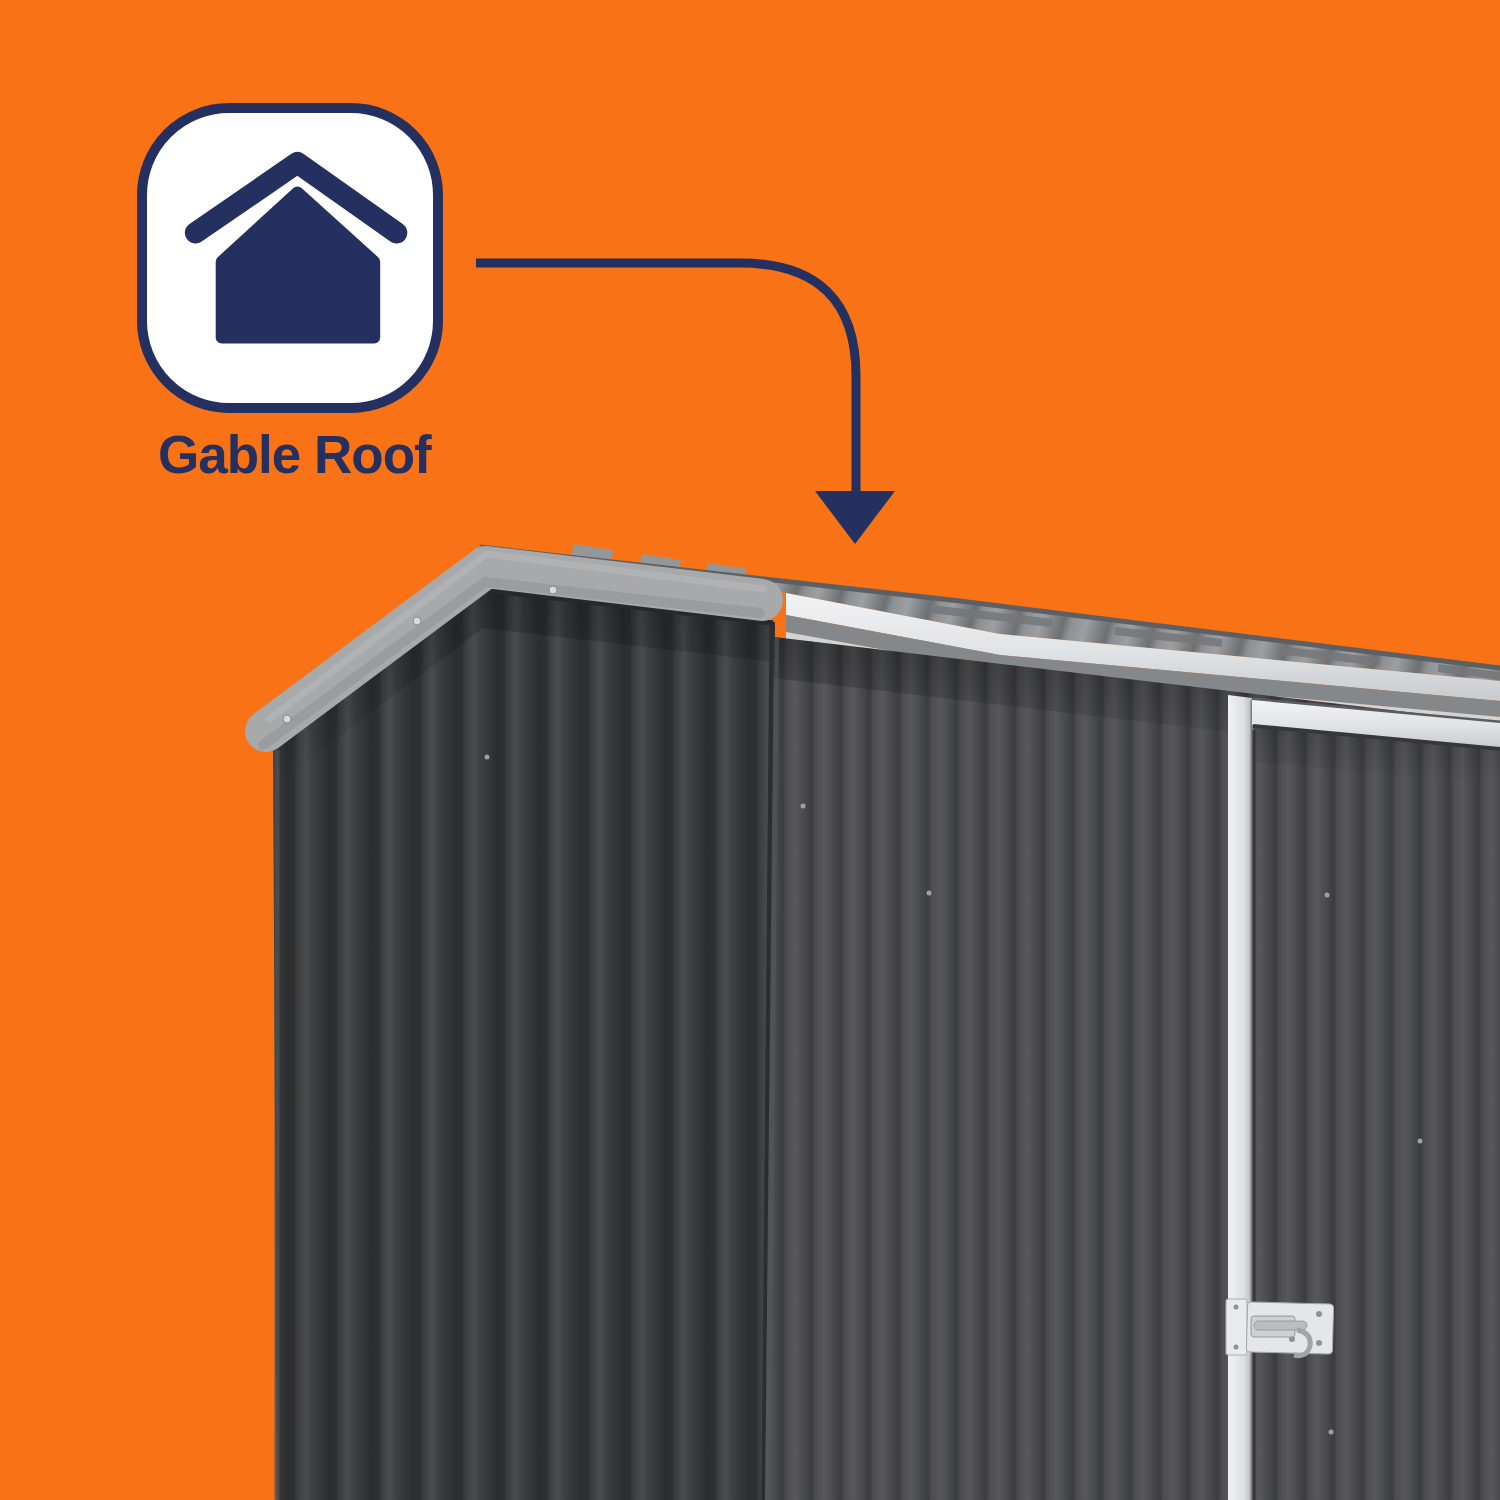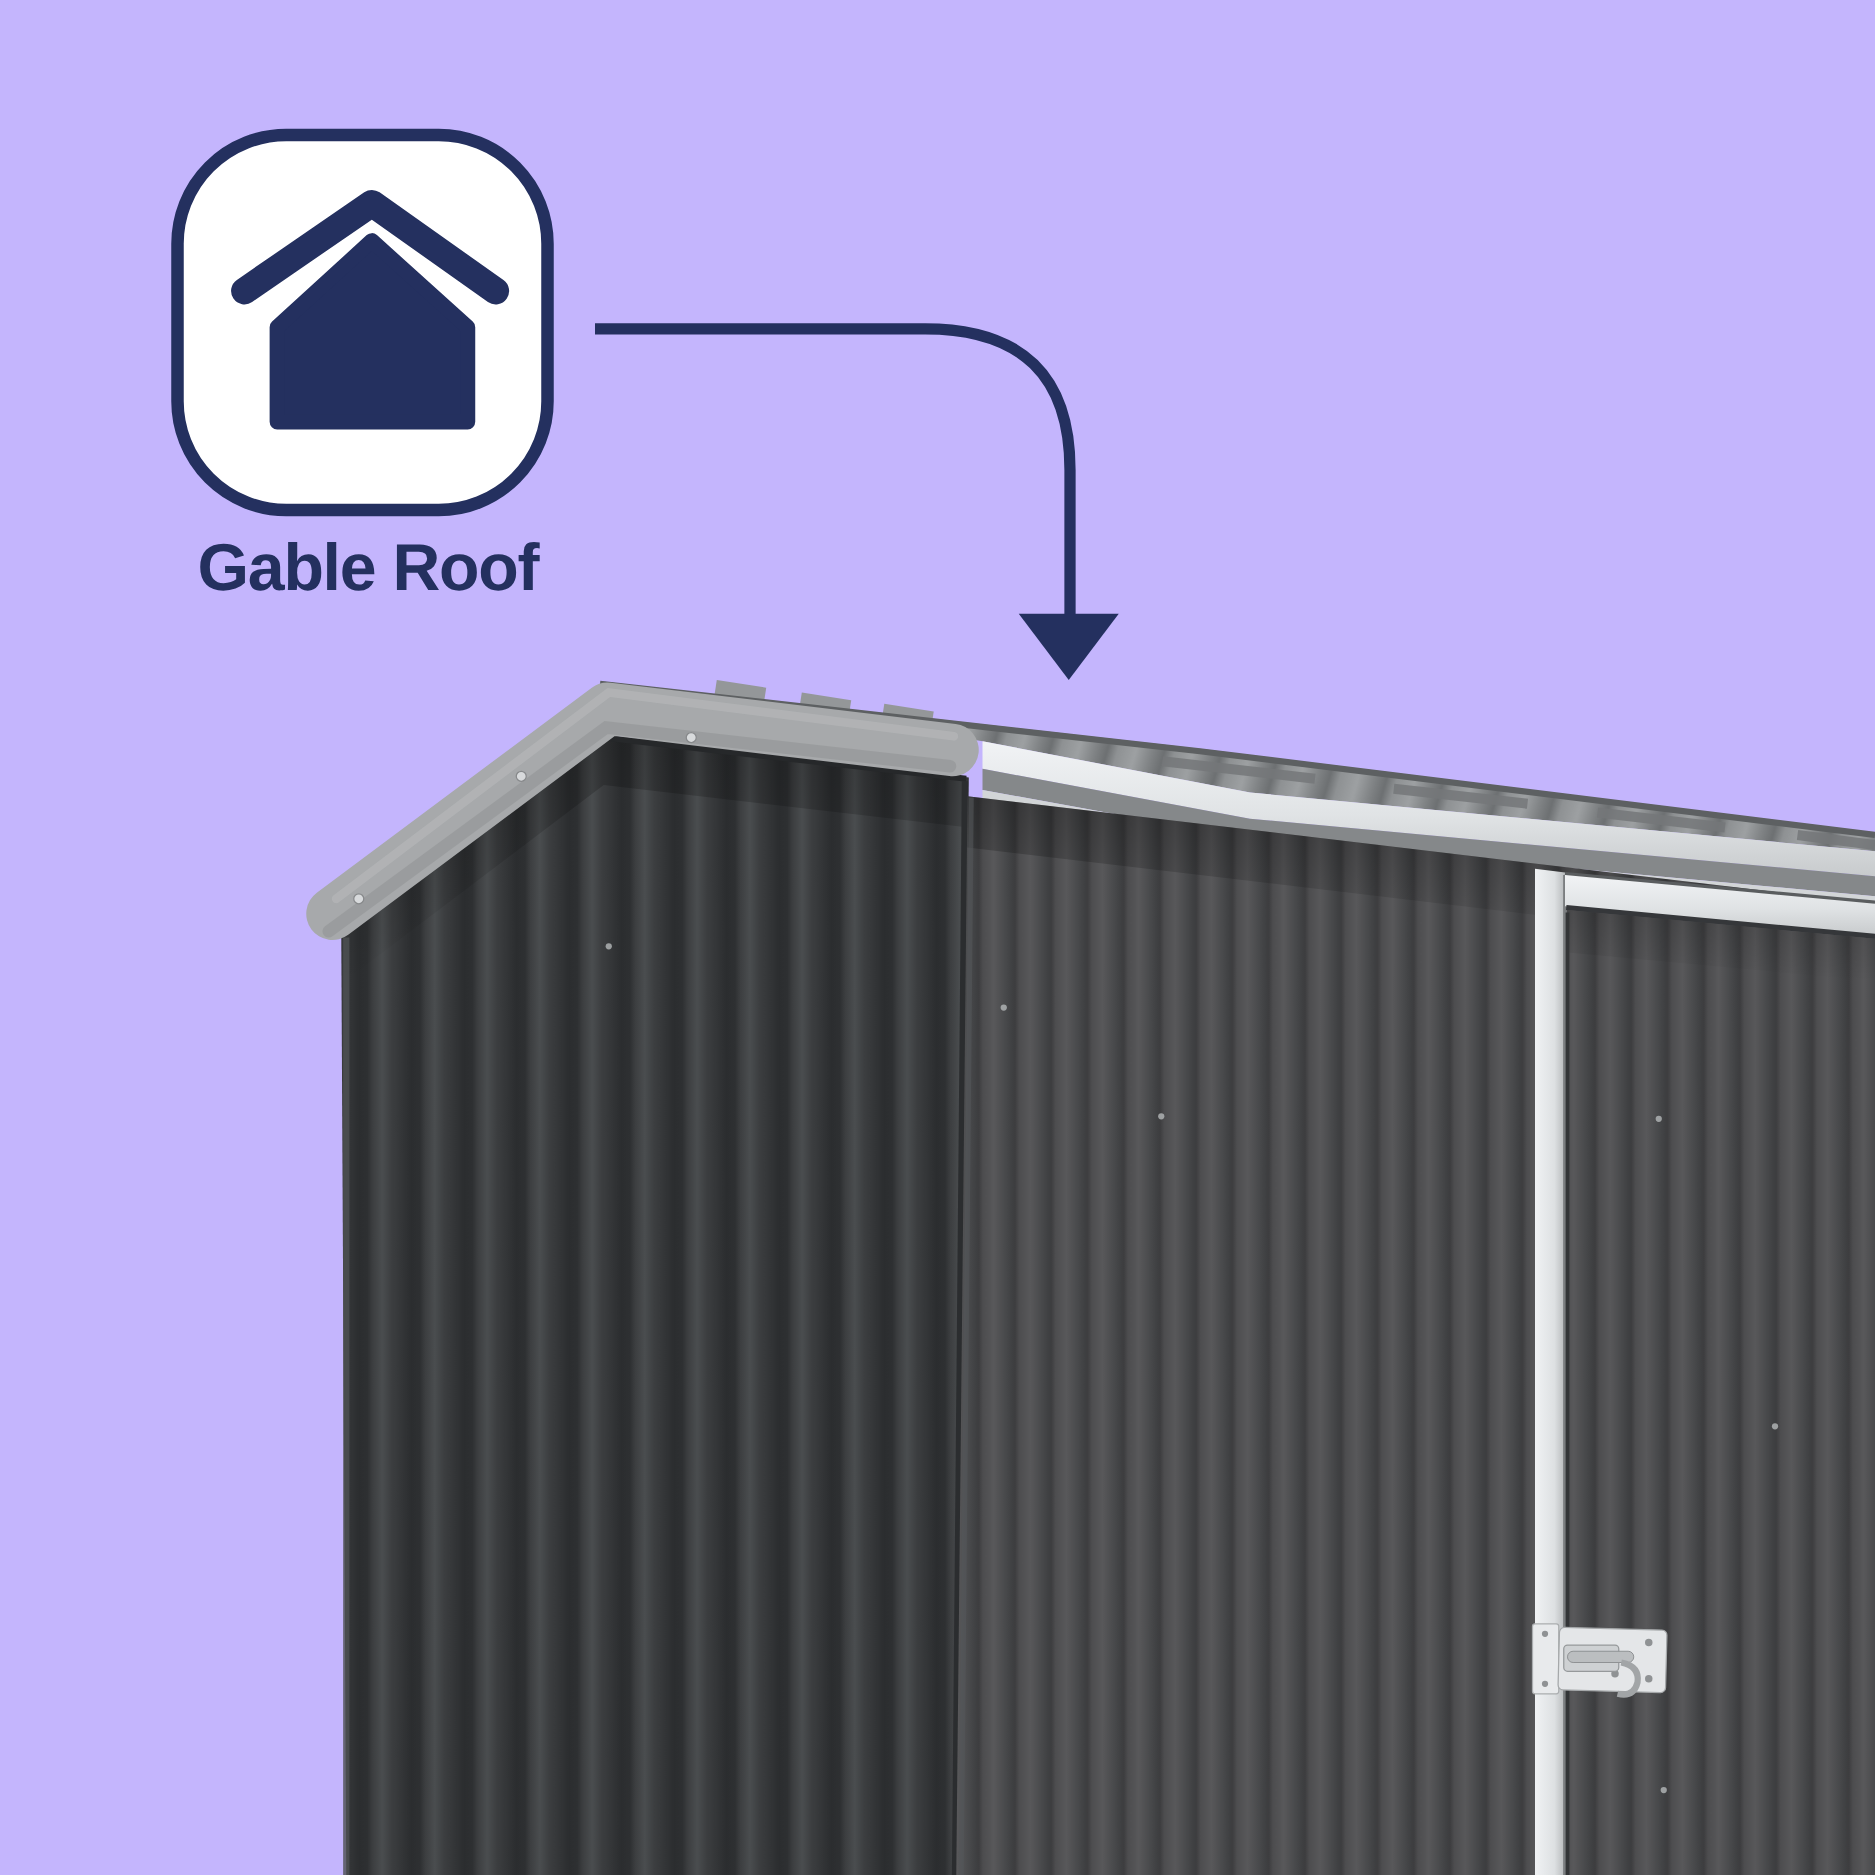--- a/index.html
+++ b/index.html
@@ -1,17 +1,17 @@
 <!DOCTYPE html>
 <html style="--accent: #24305f;"><head>
 <meta charset="utf-8">
 <style>
   html,body{margin:0;padding:0;background:#ffffff;}
   body{width:1500px;height:1500px;overflow:hidden;font-family:"Liberation Sans",sans-serif;}
-  .stage{position:relative;width:1500px;height:1500px;background:#c4b5fd;}
+  .stage{position:relative;width:1500px;height:1500px;background:#f97316;}
   .scene{position:absolute;left:0;top:0;width:1500px;height:1500px;display:block;}
   .badge{
     position:absolute;left:137px;top:103px;width:306px;height:310px;
     border:10px solid var(--accent,#24305f);border-radius:92px;box-sizing:border-box;
     background:#ffffff;
   }
   .badge svg{position:absolute;left:0;top:0;width:100%;height:100%;}
   .label{
     position:absolute;left:158px;top:427px;
     font-size:53px;font-weight:bold;letter-spacing:-1px;line-height:56px;

